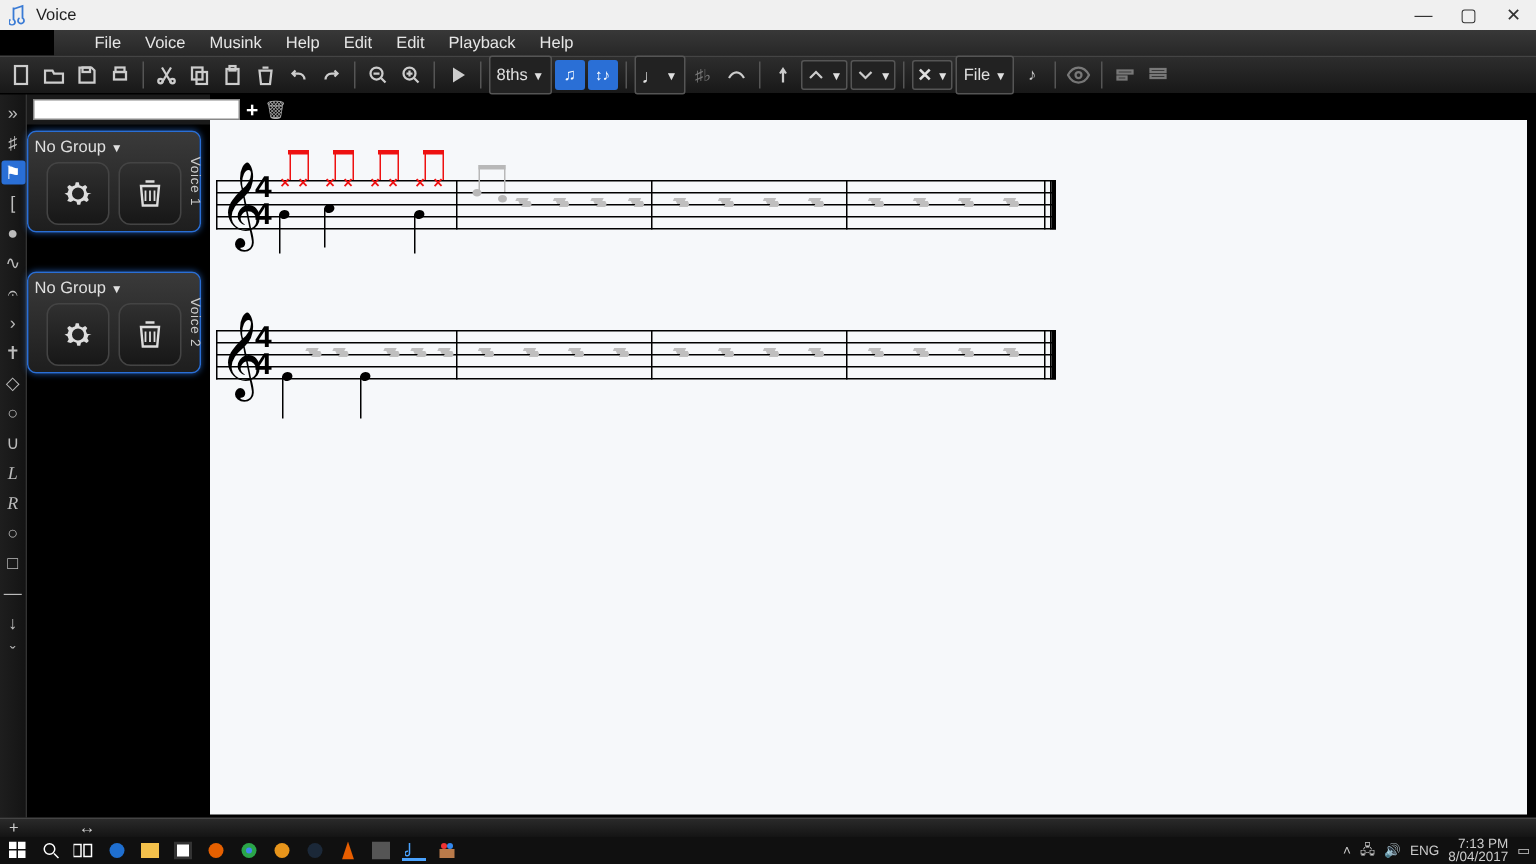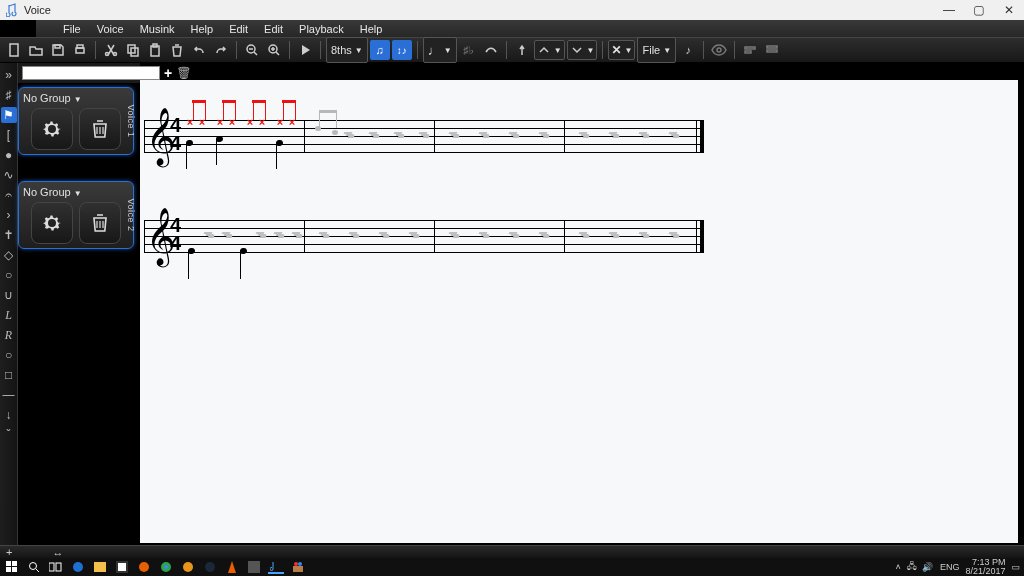--- a/index.html
+++ b/index.html
@@ -597,17 +597,17 @@
       </svg>
     </div>
   <div class="spacer"></div>
   <div class="tray">
     <span>˄</span>
     <span>🖧</span>
     <span>🔊</span>
     <span>ENG</span>
     <div class="clock">
       <div>7:13 PM</div>
-      <div>8/21/2017</div>
+      <div>8/04/2017</div>
     </div>
     <span>▭</span>
   </div>
 </div>
 
 </body></html>

